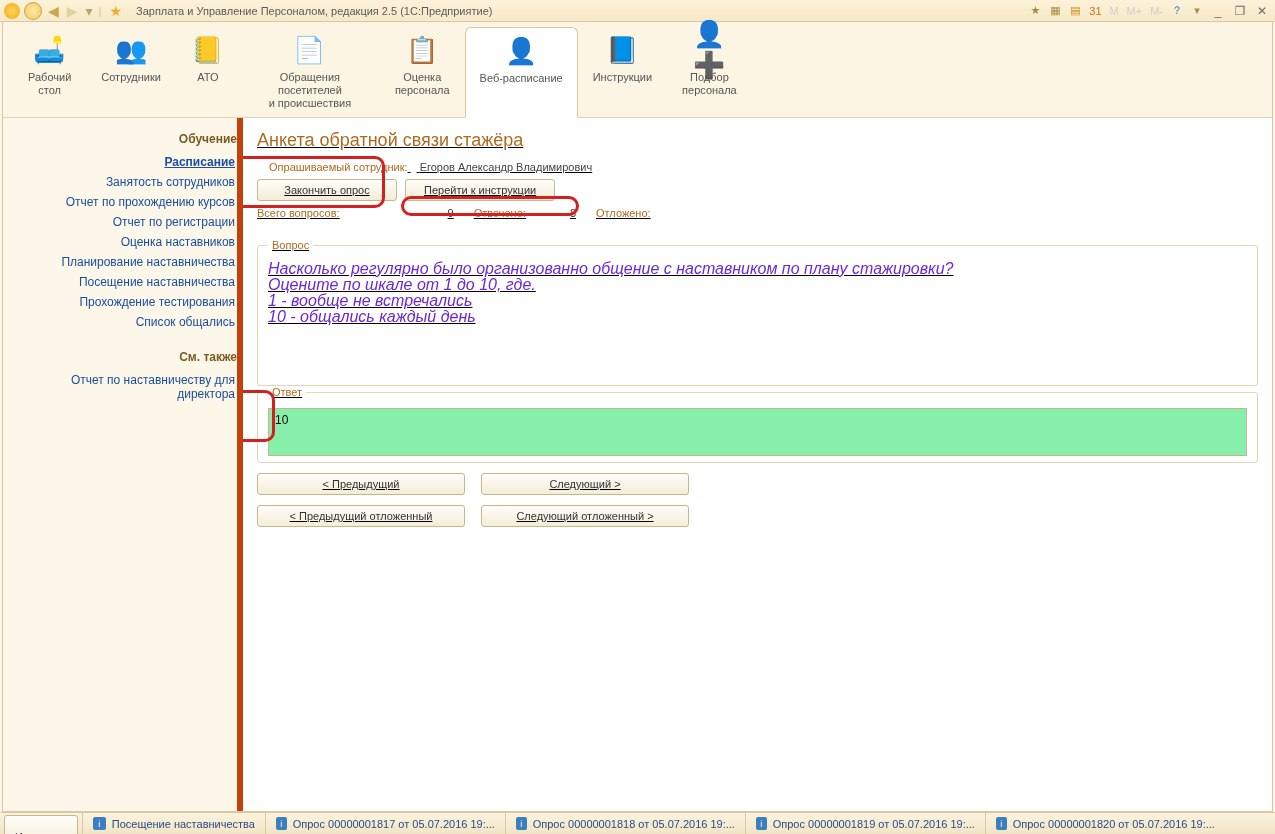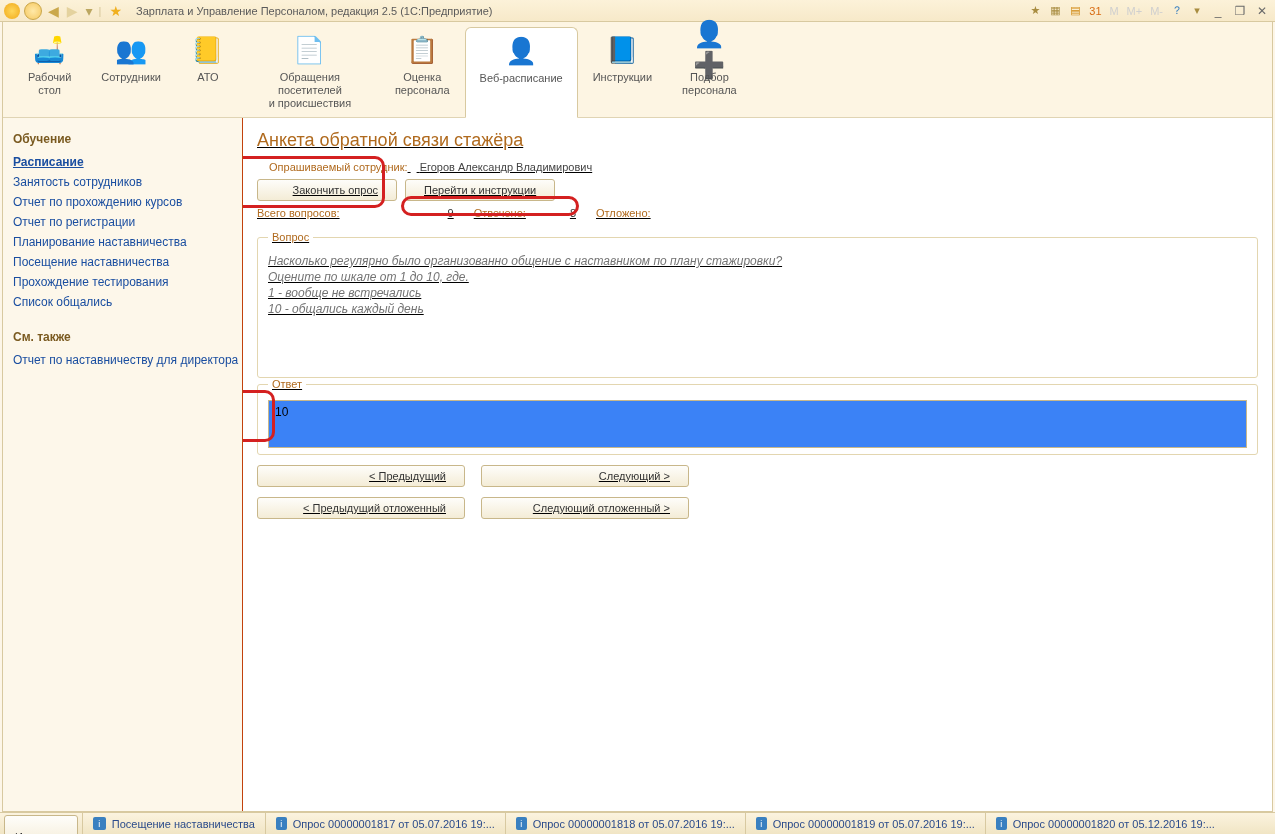--- a/index.html
+++ b/index.html
@@ -23,40 +23,40 @@
 
   
   .section-bar { height: 96px; background:#fdf5e3; border-bottom:1px solid #e0d4b4; display:flex; align-items:stretch; padding: 4px 10px 0 10px; gap:0; }
   .section-item { display:flex; flex-direction:column; align-items:center; justify-content:flex-start; padding: 6px 14px 2px 14px; text-align:center; border:1px solid transparent; border-top-left-radius:6px; border-top-right-radius:6px; cursor:pointer; }
   .section-item.active { background:#ffffff; border-color:#d8c9a0; border-bottom-color:#ffffff; position:relative; top:1px;}
   .section-ico { width:34px; height:34px; display:flex; align-items:center; justify-content:center; font-size:26px; margin-bottom:4px;}
   .section-label { color:#555; line-height:13px; font-size:11px; max-width:110px; white-space:pre-line;}
 
   
   .content-row { flex:1; display:flex; min-height:0;}
-  .sidebar { width:240px; border-right:1px solid #c2410c; padding:10px 0 10px 8px; background:#fdf7ea; overflow:auto;}
+  .sidebar { width:240px; border-right:6px solid #c2410c; padding:10px 0 10px 8px; background:#fdf7ea; overflow:auto;text-align:right;}
   .side-header { color:#7a5a20; font-weight:bold; font-size:12px; margin:4px 0 6px 2px;}
   .side-item { color:#1a4ea0; font-size:12px; padding:3px 2px; cursor:pointer; }
   .side-item.active { font-weight:bold; text-decoration:underline; }
   .side-sep { height:14px; }
 
   .main { flex:1; padding:12px 14px 8px 14px; background:#ffffff; overflow:auto; position:relative;text-decoration:underline;}
   .main-title { color:#b06a1e; font-size:18px; margin-bottom:10px; }
   .row-label { color:#b06a1e; font-size:11px; display:inline-block;}
   .value-text { color:#444; font-size:11px;}
   .btn-row { display:flex; gap:8px; margin:6px 0; }
-  .btn1c { background:linear-gradient(#fefdfa,#f4ecd6); border:1px solid #c8b78a; border-radius:3px; padding:4px 18px; color:#333; cursor:pointer; font-size:11px;text-align:right; }
-  .stats-line { color:#b06a1e; font-size:11px; display:flex; gap:16px; align-items:center; margin-bottom:12px;}
+  .btn1c { background:linear-gradient(#fefdfa,#f4ecd6); border:1px solid #c8b78a; border-radius:3px; padding:4px 18px; color:#333; cursor:pointer; font-size:11px; }
+  .stats-line { color:#b06a1e; font-size:11px; display:flex; gap:16px; align-items:center; margin-bottom:20px;}
   .stats-line .num { color:#333; padding:0 4px;}
 
   fieldset { border:1px solid #e3d6b0; border-radius:3px; padding:10px 10px 4px 10px; }
   fieldset legend { color:#b06a1e; font-size:11px; padding:0 4px;}
-  .question-text { font-style:italic; color:#737373; font-size:12px; line-height:16px; min-height:120px;}
-
-  .answer-area { width:100%; height:48px; border:1px solid #c8b78a; background:#3b82f6; padding:4px 6px; font-size:12px; resize:none; font-family:Arial,sans-serif;}
+  .question-text { font-style:italic; color:#6d28d9; font-size:16px; line-height:16px; min-height:120px;}
+
+  .answer-area { width:100%; height:48px; border:1px solid #c8b78a; background:#86efac; padding:4px 6px; font-size:12px; resize:none; font-family:Arial,sans-serif;}
 
   .nav-row { display:flex; gap:16px; margin-top:10px;}
   .nav-btn { flex:0 0 208px; }
 
   
   .hl { position:absolute; border:3px solid #d42020; border-radius:10px; pointer-events:none; }
 
   
   .statusbar { position:absolute; left:0; bottom:0; height:22px; width:100%; background:linear-gradient(#fbf3df,#f1e5c4); border-top:1px solid #d8c9a0; display:flex; align-items:stretch; }
   .status-btn { border:1px solid #c8b78a; background:linear-gradient(#fefdfa,#f4ecd6); padding:15px 10px; margin:2px 4px; border-radius:3px; font-size:11px; color:#333; cursor:pointer;}
@@ -137,20 +137,21 @@
 
   <div class="content-row">
 
     <div class="sidebar">
       <div class="side-header">Обучение</div>
       <div id="side-list1">
           <div class="side-item active">Расписание</div>
           <div class="side-item">Занятость сотрудников</div>
           <div class="side-item">Отчет по прохождению курсов</div>
           <div class="side-item">Отчет по регистрации</div>
+          <div class="side-item">Оценка наставников</div>
           <div class="side-item">Планирование наставничества</div>
           <div class="side-item">Посещение наставничества</div>
           <div class="side-item">Прохождение тестирования</div>
           <div class="side-item">Список общались</div>
         </div>
       <div class="side-sep"></div>
       <div class="side-header">См. также</div>
       <div id="side-list2">
           <div class="side-item">Отчет по наставничеству для директора</div>
         </div>
@@ -219,16 +220,16 @@
       <div class="status-tab">
         <span class="ico">i</span>
         <span>Опрос 00000001818 от 05.07.2016 19:...</span>
       </div>
       <div class="status-tab">
         <span class="ico">i</span>
         <span>Опрос 00000001819 от 05.07.2016 19:...</span>
       </div>
       <div class="status-tab">
         <span class="ico">i</span>
-        <span>Опрос 00000001820 от 05.12.2016 19:...</span>
+        <span>Опрос 00000001820 от 05.07.2016 19:...</span>
       </div>
     </div>
 </div>
 
 </body></html>

